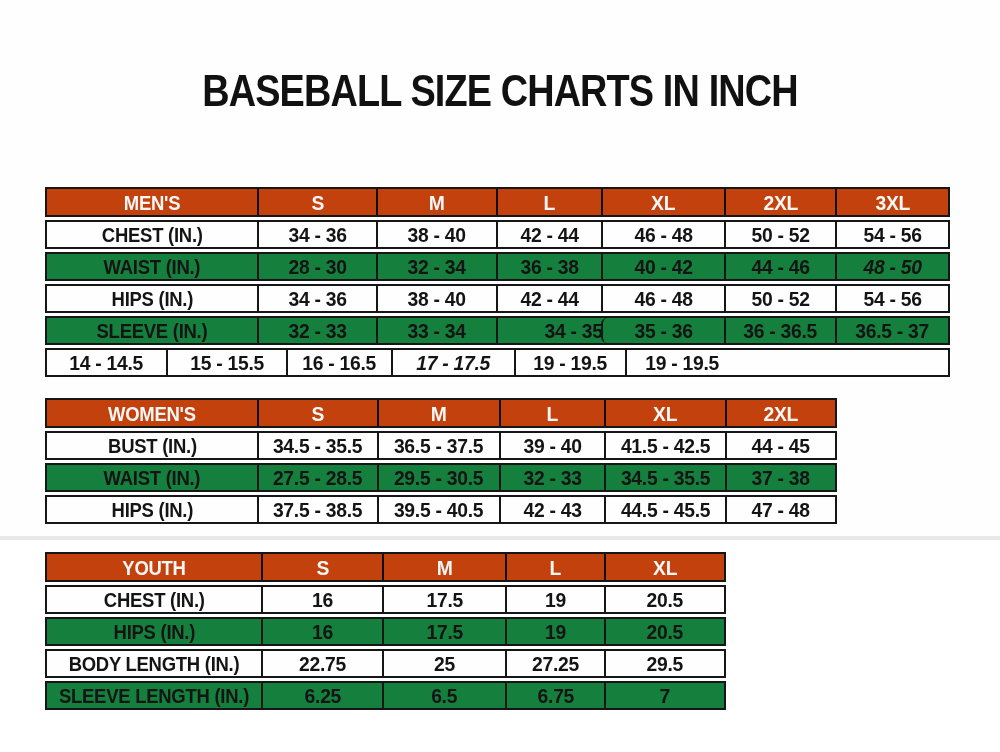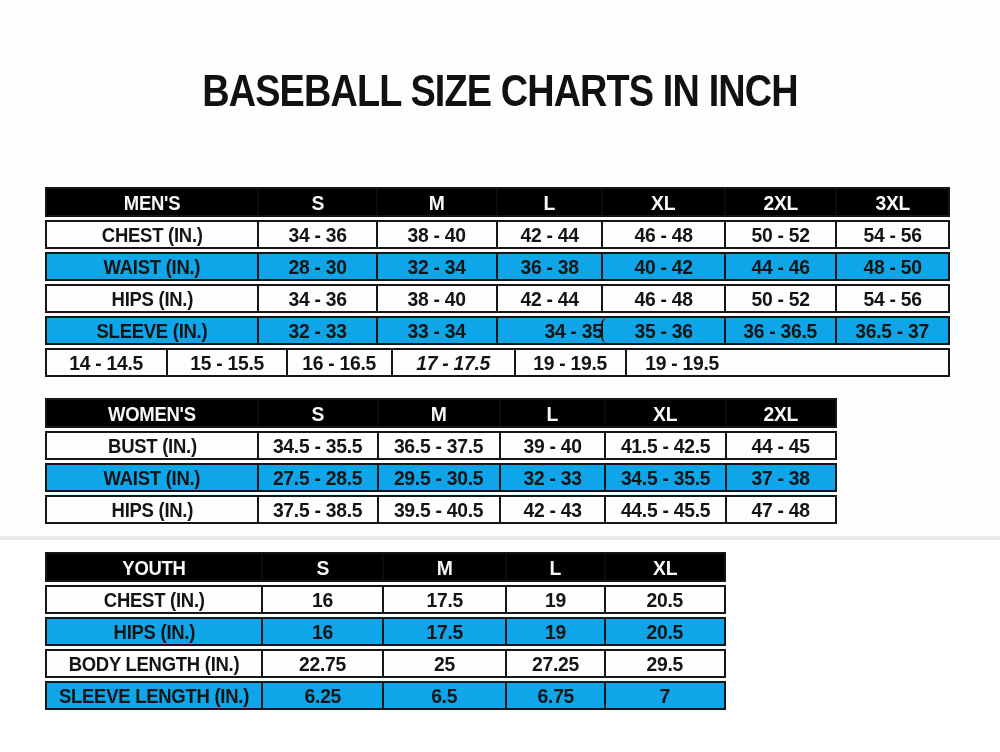--- a/index.html
+++ b/index.html
@@ -24,23 +24,23 @@
   #table-1{top:398px;width:792px;}
   #table-2{top:552px;width:681px;}
 
   .trow{
     display:flex;
     border:2px solid #161616;
     box-sizing:border-box;
     background:#fefefe;
   }
   .trow + .trow{margin-top:3px;}
-  .trow.alt{background:#0ea5e9;}
+  .trow.alt{background:#15803d;}
   .trow.head{
-    background:#000000;color:#f7f7f7;
+    background:#c2410c;color:#f7f7f7;
     height:30px;
   }
   .trow.body{height:29px;}
 
   .cell{
     box-sizing:border-box;
     flex:0 0 auto;
     text-align:center;
     overflow:hidden;
     display:flex;align-items:center;justify-content:center;
@@ -129,21 +129,21 @@
         </div>
         <div class="cell" style="flex-basis: 105px;">
           <span>36 - 38</span>
         </div>
         <div class="cell" style="flex-basis: 123px;">
           <span>40 - 42</span>
         </div>
         <div class="cell" style="flex-basis: 111px;">
           <span>44 - 46</span>
         </div>
-        <div class="cell" style="flex-basis: 113px;">
+        <div class="cell" style="flex-basis: 113px; font-style: italic;">
           <span>48 - 50</span>
         </div>
       </div>
       <div class="trow body">
         <div class="cell label" style="flex-basis: 210px;">
           <span>HIPS (IN.)</span>
         </div>
         <div class="cell" style="flex-basis: 119px;">
           <span>34 - 36</span>
         </div>

